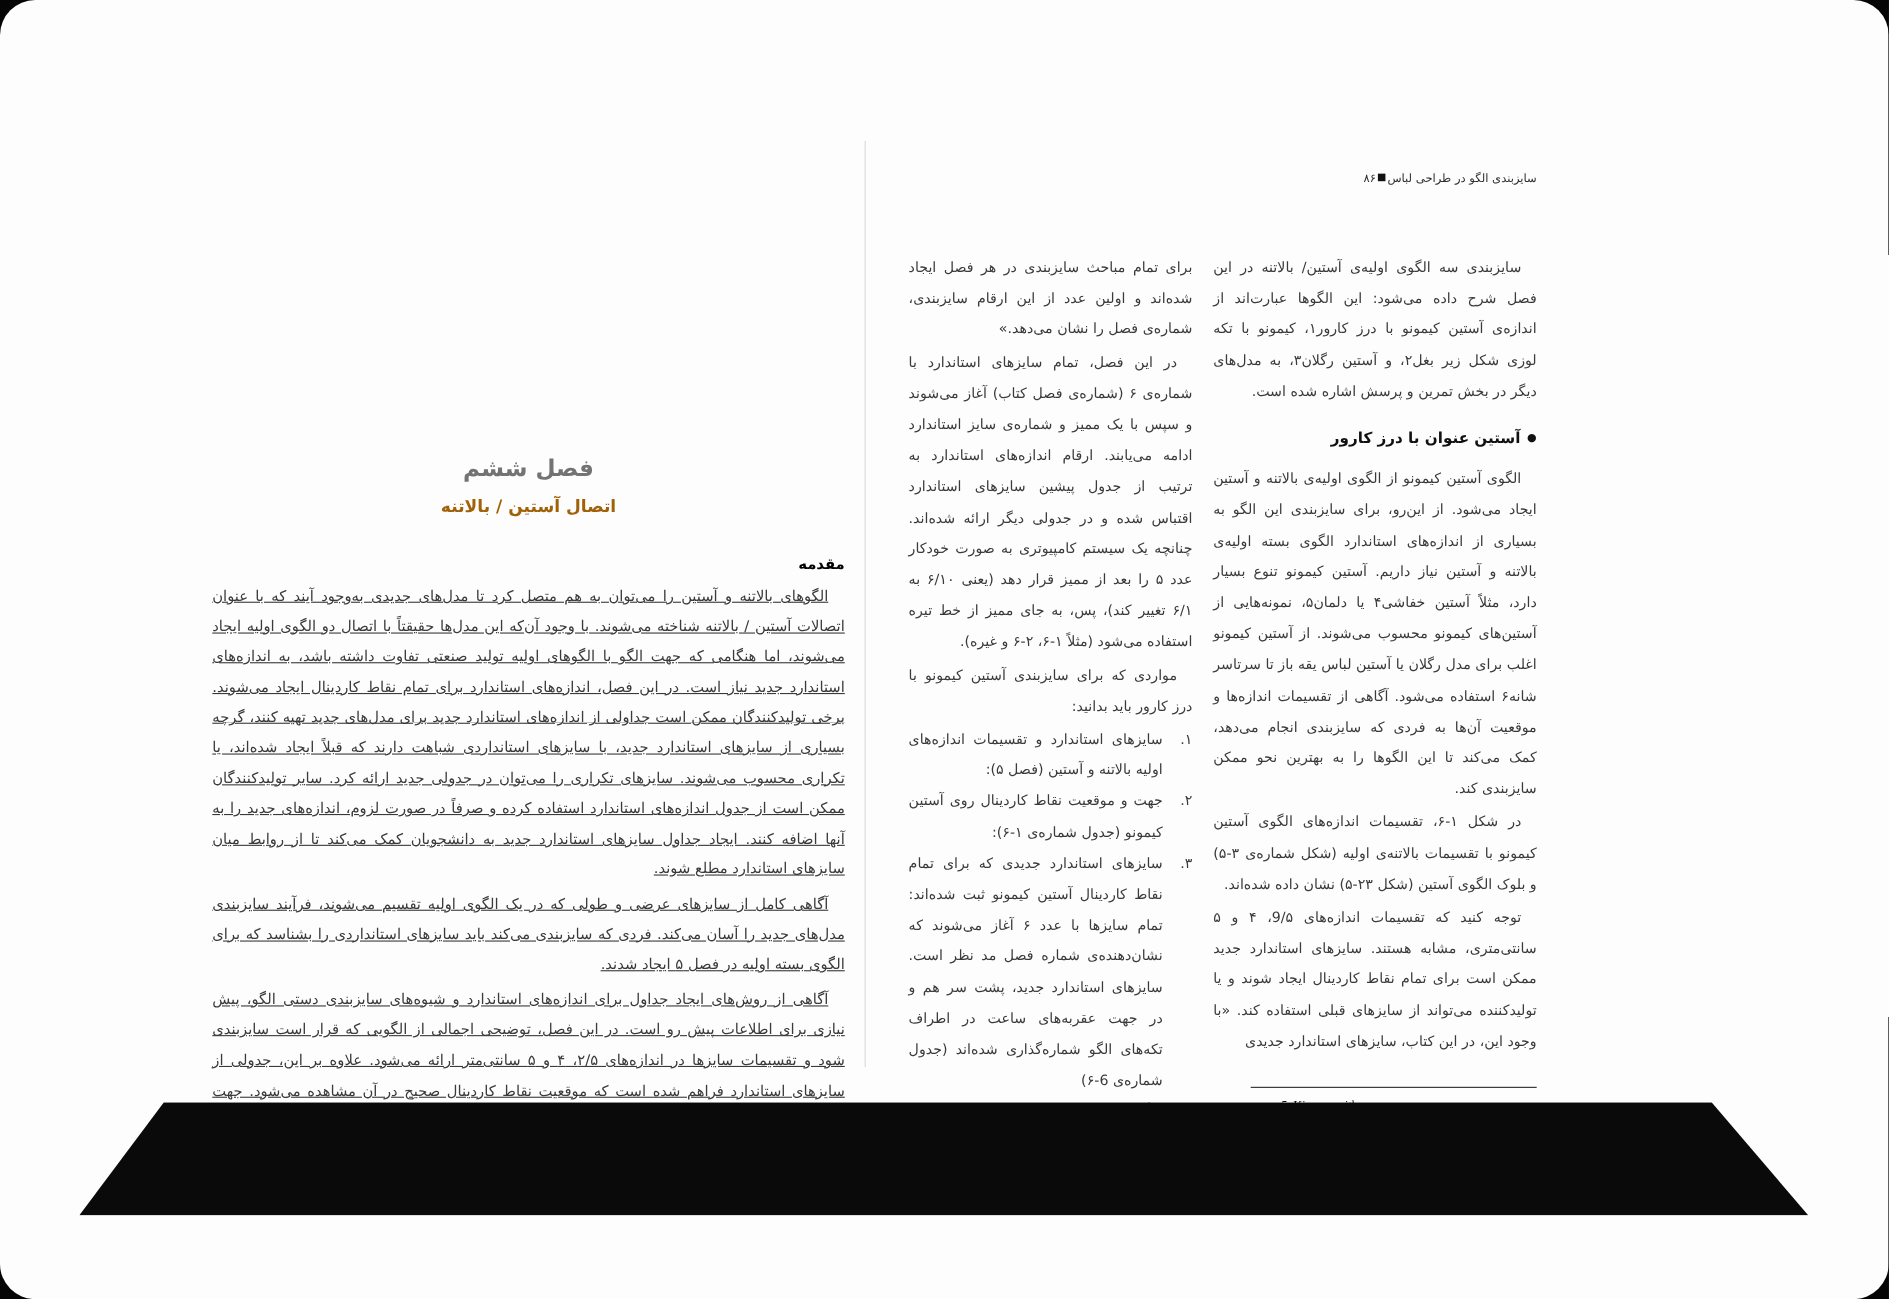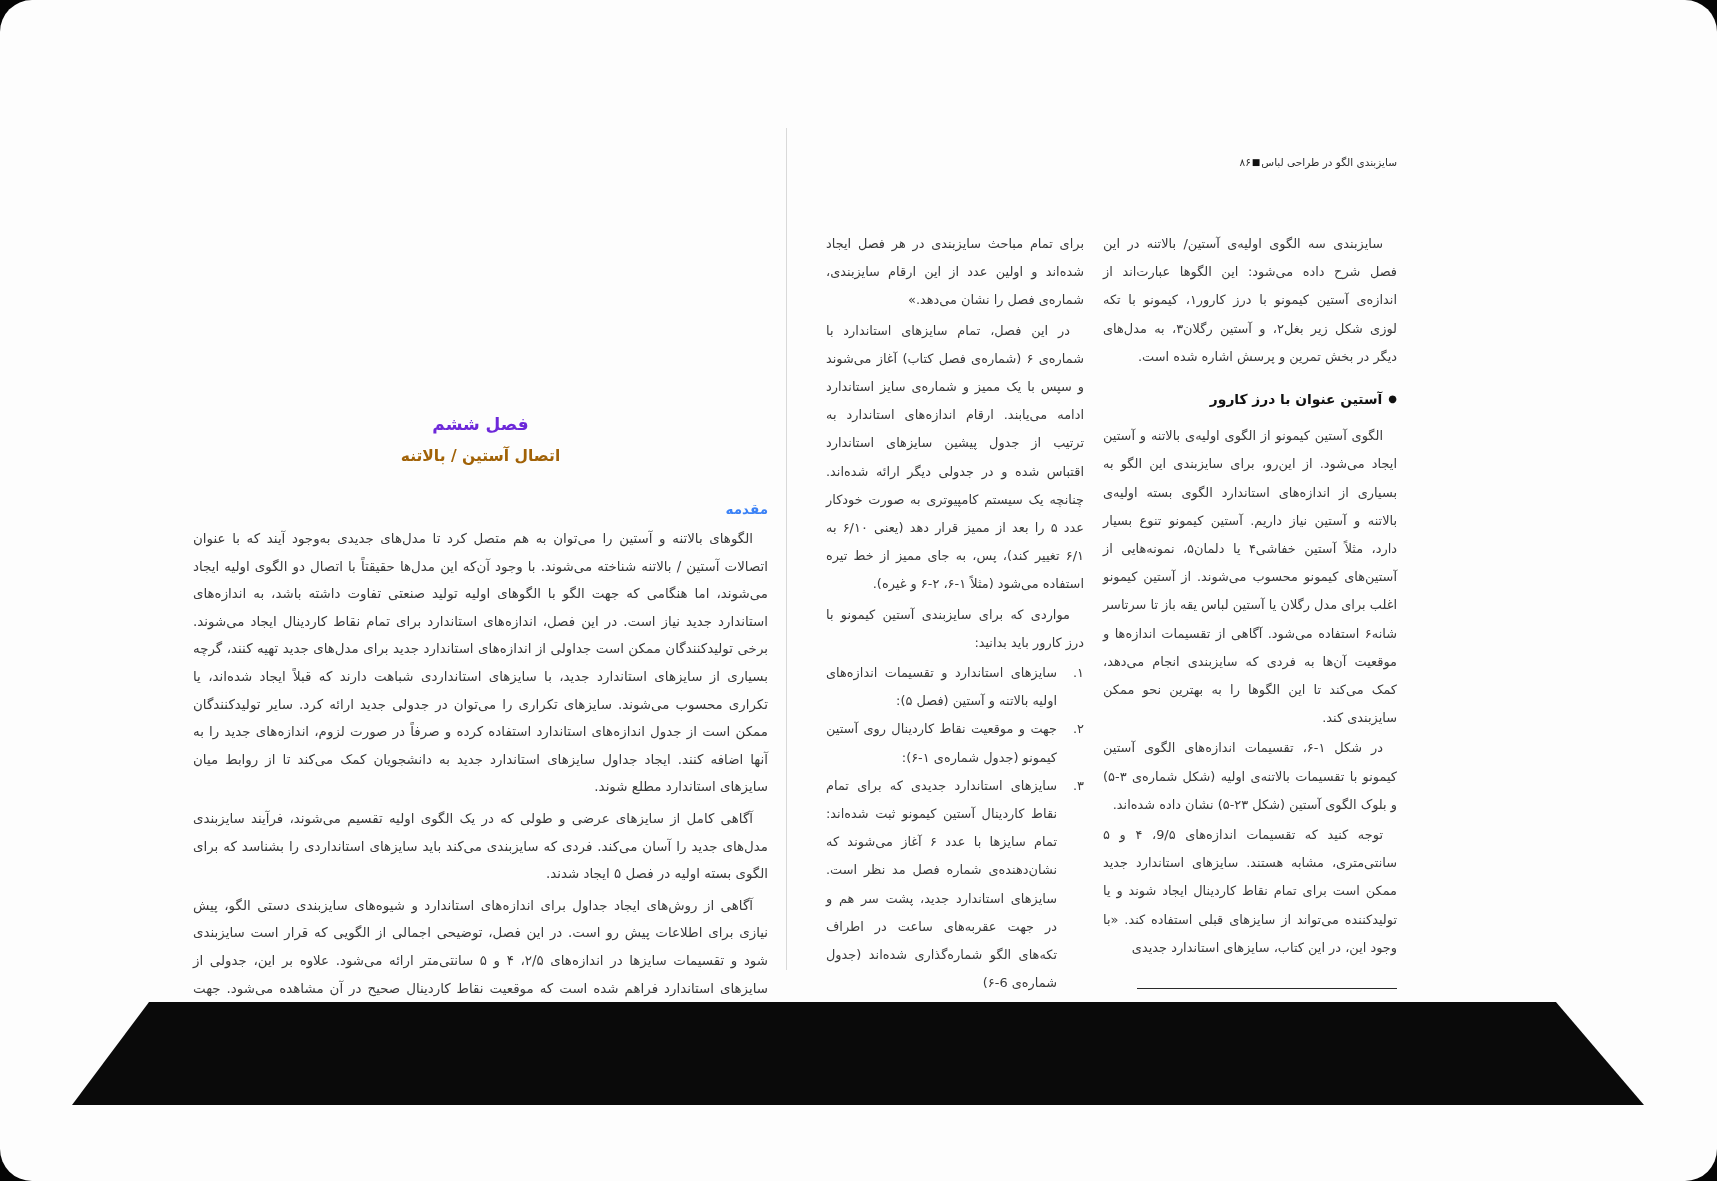--- a/index.html
+++ b/index.html
@@ -3,25 +3,25 @@
 <meta charset="utf-8">
 <style>
   html,body{margin:0;padding:0;background:#000;}
   .stage{position:relative;width:1717px;height:1181px;background:#050505;overflow:hidden;
          font-family:"DejaVu Sans",sans-serif;}
   .sheet{position:absolute;inset:0;background:#fdfdfd;border-radius:32px;}
   .fold-line{position:absolute;left:786px;top:128px;width:1px;height:842px;background:#d9d9d9;}
 
   
   .page-left{position:absolute;left:193px;top:396px;width:575px;direction:rtl;color:#3a3a3a;}
-  .chap1{font-size:17px;font-weight:bold;text-align:center;margin:18px 0 13px;color:#6d28d9;}
+  .chap1{font-size:21px;font-weight:bold;text-align:center;margin:18px 0 13px;color:#737373;}
   .chap2{font-size:15.5px;font-weight:bold;text-align:center;margin:0 0 36px;color:#a16207;}
-  .intro-h{font-size:13.5px;font-weight:bold;margin:0 0 8px;color:#3b82f6;}
+  .intro-h{font-size:13.5px;font-weight:bold;margin:0 0 8px;color:#000000;}
   .page-left p{margin:0 0 4px;font-size:13.4px;line-height:27.6px;text-align:justify;
-               text-indent:15px;}
+               text-indent:15px;text-decoration:underline;}
 
   
   .running-header{position:absolute;left:1103px;top:152px;width:294px;height:20px;
                   display:flex;align-items:center;justify-content:flex-end;gap:1px;
                   font-size:10.5px;color:#2e2e2e;}
   .hdr-square{font-size:9px;line-height:9px;color:#111;}
   .hdr-title{direction:rtl;white-space:nowrap;}
 
   .col{position:absolute;direction:rtl;color:#3a3a3a;font-size:12.9px;line-height:28.2px;margin-top:38px;}
   .col p{margin:0 0 2px;text-align:justify;text-indent:14px;}

